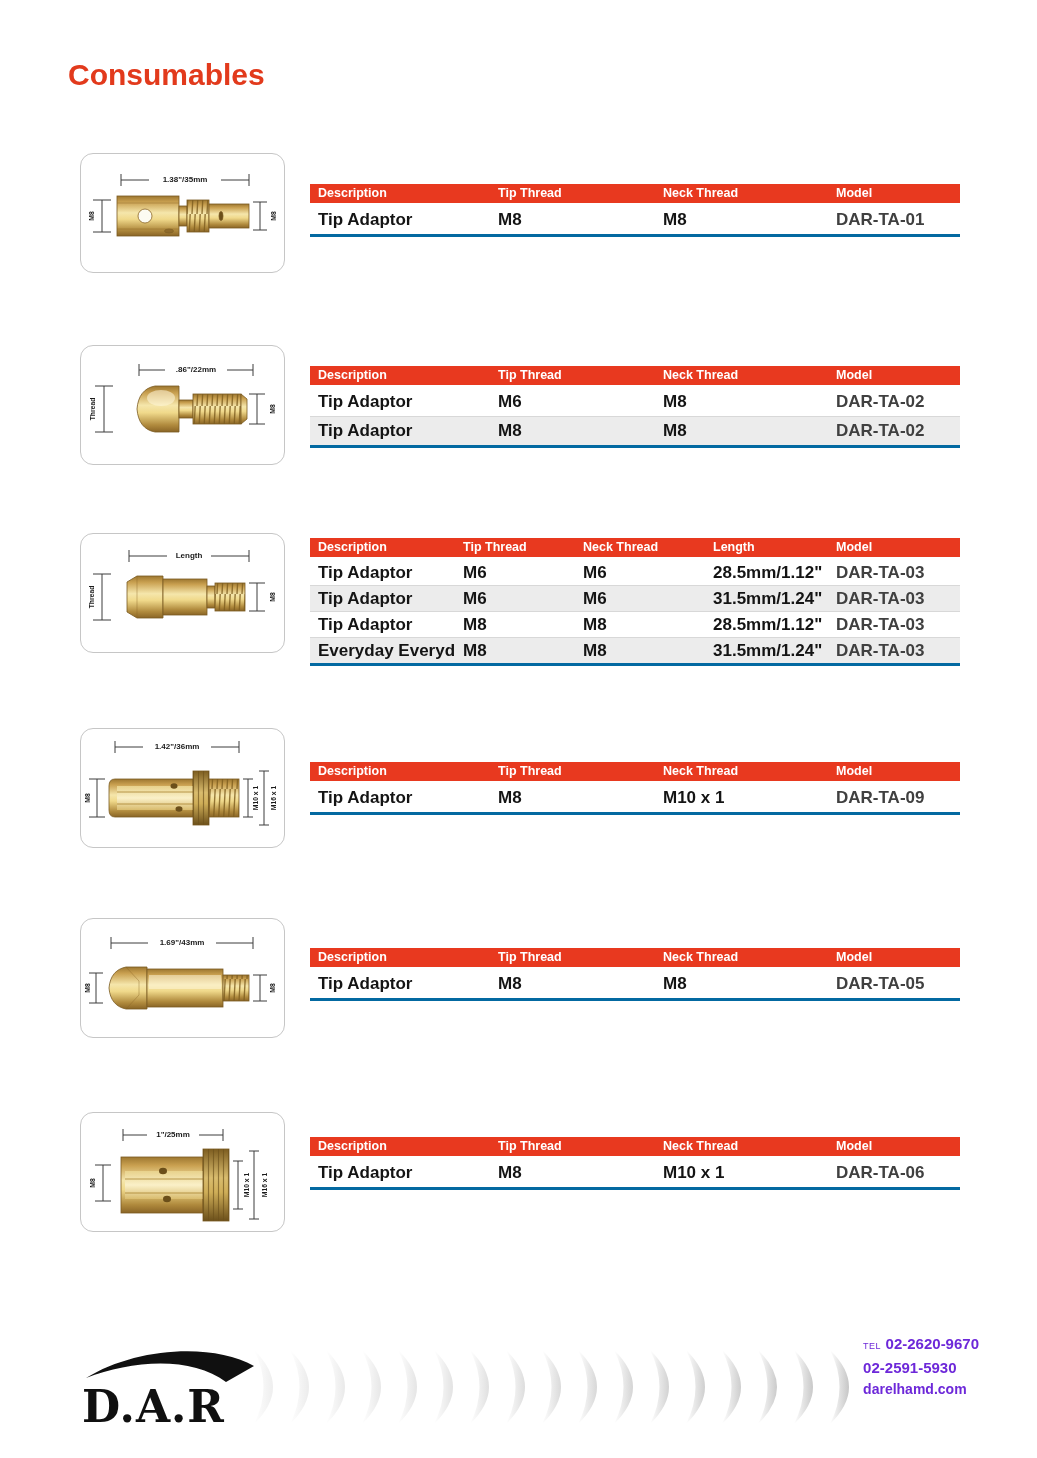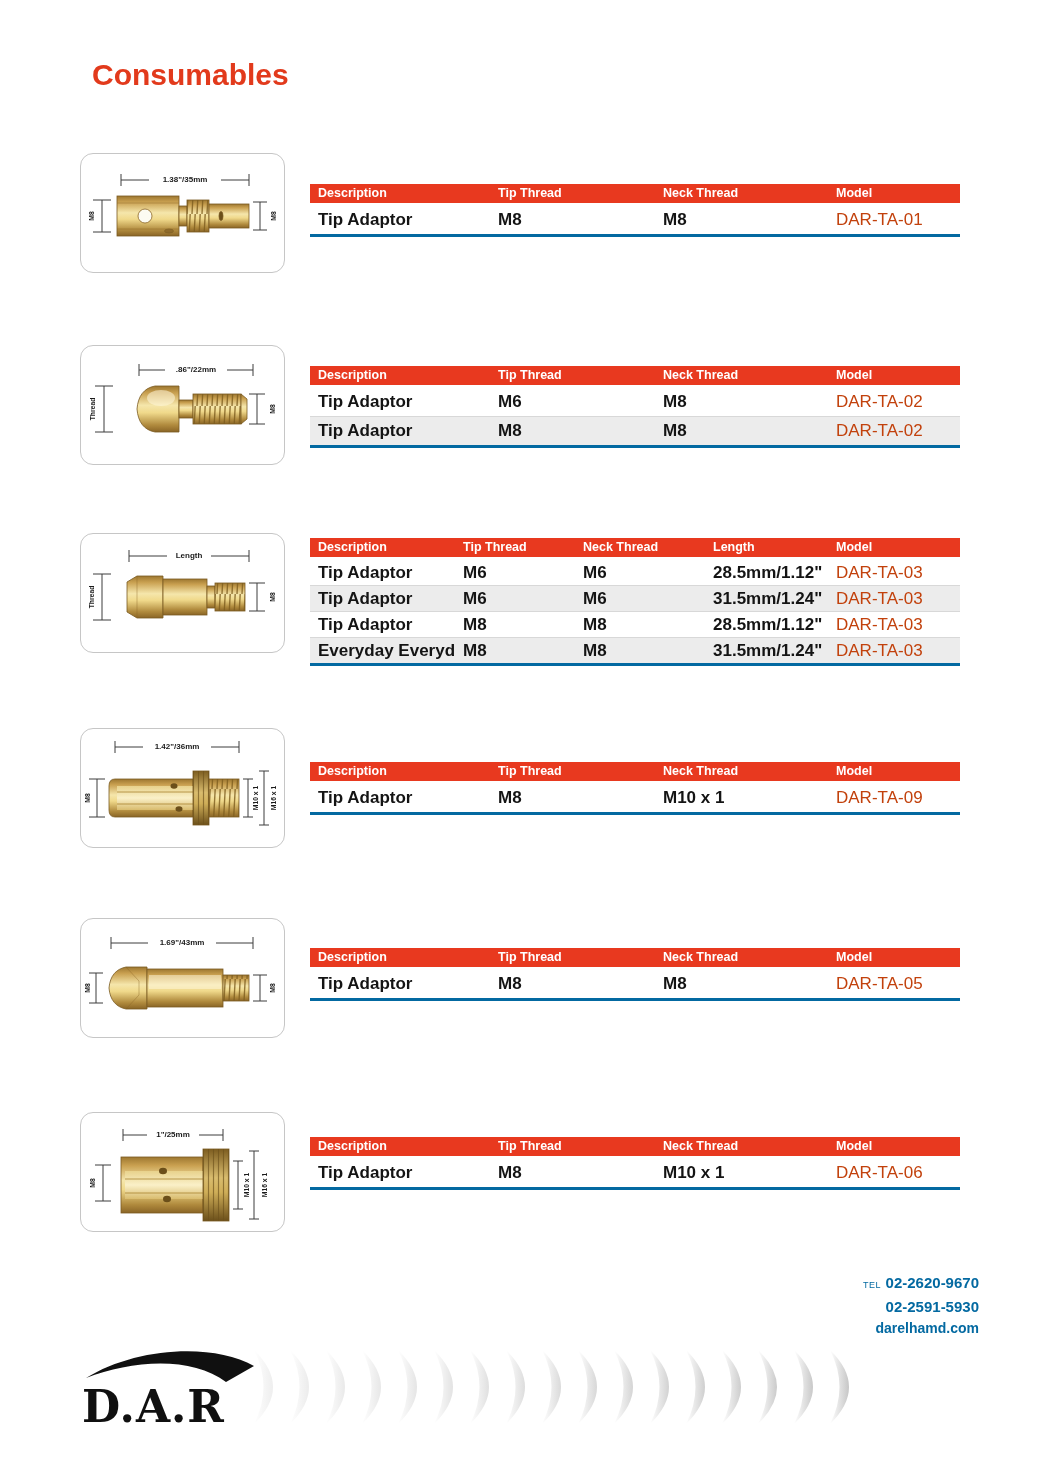--- a/index.html
+++ b/index.html
@@ -1,43 +1,43 @@
 <!DOCTYPE html>
 <html><head>
 <meta charset="utf-8">
 <style>
   html,body{margin:0;padding:0;}
   body{width:1037px;height:1458px;position:relative;background:#fff;
        font-family:"Liberation Sans",sans-serif;overflow:hidden;}
-  .title{position:absolute;left:92px;top:58px;font-size:30px;font-weight:bold;color:#e23a1c;}
+  .title{position:absolute;left:68px;top:58px;font-size:30px;font-weight:bold;color:#e23a1c;}
   
   .card{position:absolute;left:80px;width:203px;height:118px;background:#fff;
         border:1.5px solid #c6c6c6;border-radius:13px;}
   svg.diag{width:100%;height:100%;display:block;}
   .diag text{font-size:8px;font-weight:bold;fill:#1a1a1a;font-family:"Liberation Sans",sans-serif;}
   .diag text.sm{font-size:6.8px;}
   .dim{stroke:#3c3c3c;stroke-width:1;fill:none;}
   .part{stroke:#7a5a22;stroke-width:.8;}
   
   .ptable{position:absolute;left:310px;width:650px;border-bottom:3px solid #0369a1;}
   .thead{display:grid;background:#e8391f;height:19px;line-height:19px;color:#fff;
          font-size:12.5px;font-weight:bold;margin-bottom:3px;}
   .trow{display:grid;height:28px;line-height:28px;font-size:17px;font-weight:bold;
         color:#141414;border-top:1px solid #d8d8d8;}
   .trow.first{border-top:none;}
   .trow.alt{background:#ececec;}
   .t3 .trow{height:25px;line-height:25px;}
   .c{padding-left:8px;white-space:nowrap;overflow:hidden;}
-  .c.model{font-weight:normal;color:#c2410c;}
+  .c.model{font-weight:bold;color:#404040;}
   .cols4{grid-template-columns:180px 165px 173px 132px;}
   .cols5{grid-template-columns:145px 120px 130px 123px 132px;}
   
   .logo{position:absolute;left:80px;top:1340px;}
   .cresband{position:absolute;left:246px;top:1348px;}
-  .contact{position:absolute;right:58px;top:1272px;text-align:right;color:#0369a1;}
+  .contact{position:absolute;right:58px;top:1333px;color:#6d28d9;}
   .contact .row{line-height:21px;}
   .contact .tel{font-size:9px;letter-spacing:.5px;font-weight:normal;}
   .contact .num{font-size:15px;font-weight:bold;}
   .contact .web{font-size:14px;font-weight:bold;}
 </style>
 </head>
 <body>
 
 <svg width="0" height="0" style="position:absolute" aria-hidden="true">
   <defs>

